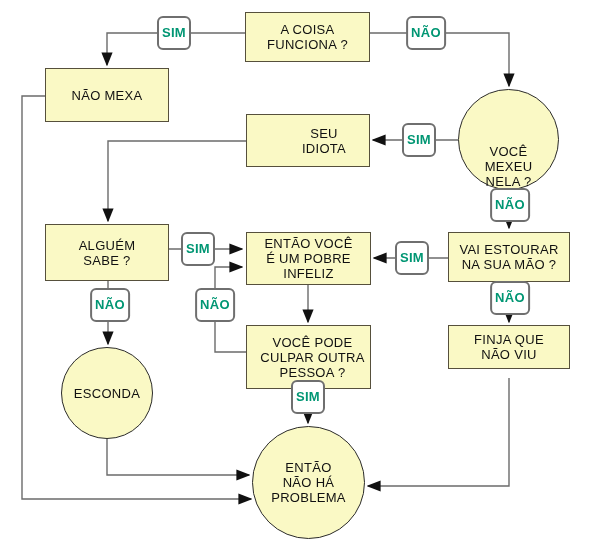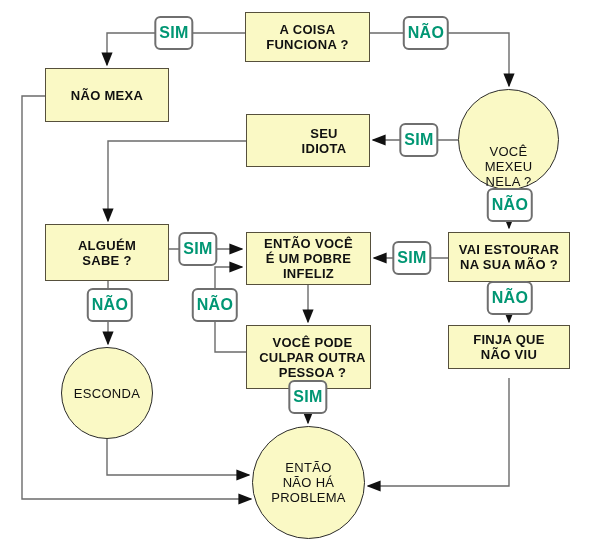--- a/index.html
+++ b/index.html
@@ -8,27 +8,27 @@
     font-family:"Liberation Sans", sans-serif;overflow:hidden;
   }
   .wires{position:absolute;left:0;top:0;width:600px;height:545px;}
   .node{
     position:absolute;box-sizing:border-box;
     background:#FAF9C5;border:1px solid #56503C;
     display:flex;align-items:center;justify-content:center;
     text-align:center;color:#111111;
     font-size:13px;line-height:15px;letter-spacing:.3px;
   }
-  .node-rect{box-shadow:0 0 0 0 transparent;font-weight:bold;}
+  .node-rect{box-shadow:0 0 0 0 transparent;}
   .node-circle{border-radius:50%;border:1px solid #2b2b2b;}
   .node-text{white-space:pre-line;}
   .edge-label{
     position:absolute;transform:translate(-50%,-50%);
     background:#ffffff;border:2px solid #6f6f6f;border-radius:6px;
-    padding:8px 3px;color:#009673;font-size:16px;font-weight:700;
+    padding:8px 3px;color:#009673;font-size:13px;font-weight:700;
     line-height:14px;letter-spacing:.3px;white-space:nowrap;
   }
 </style>
 </head>
 <body>
 
 <div class="stage">
 
   <svg class="wires" viewBox="0 0 600 545" xmlns="http://www.w3.org/2000/svg">
     <defs>

